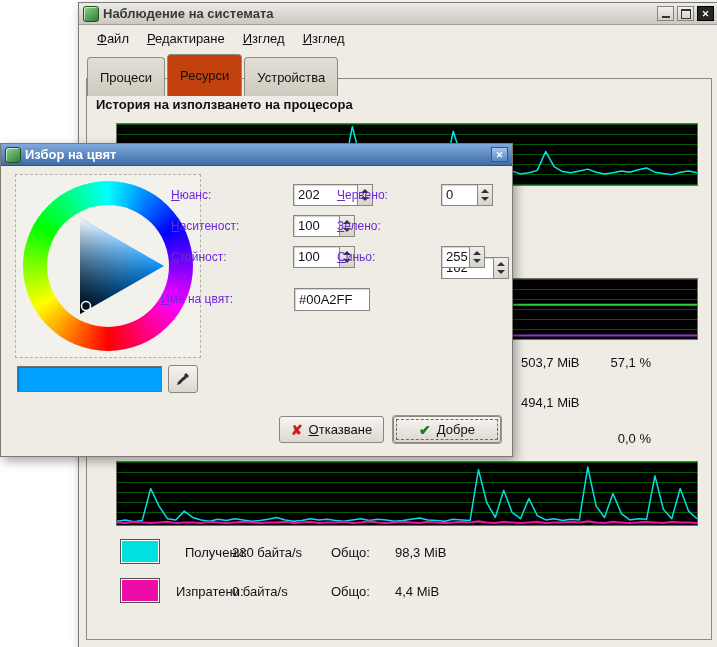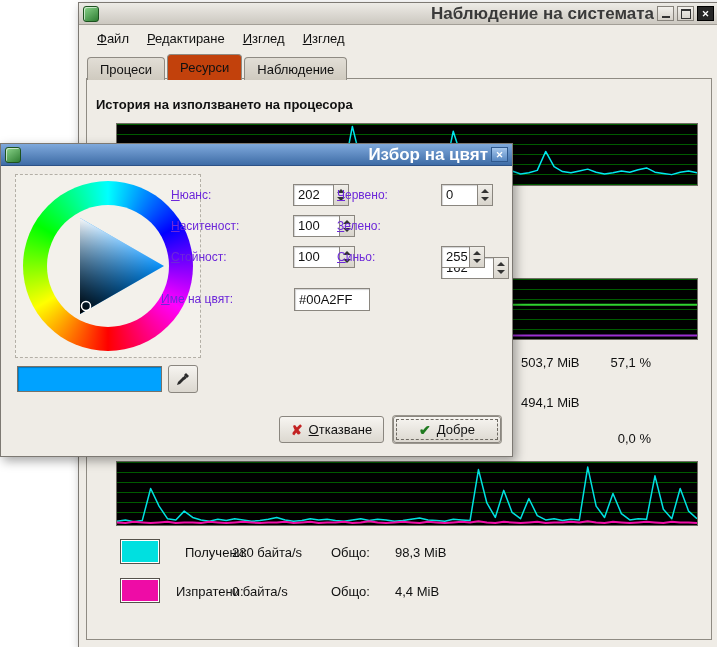--- a/index.html
+++ b/index.html
@@ -2,35 +2,35 @@
 <html><head>
 <meta charset="utf-8">
 <style>
   html,body{margin:0;padding:0;background:#fff;font-family:"Liberation Sans",sans-serif;}
   #stage{position:relative;width:717px;height:647px;overflow:hidden;background:#fff;}
 
   .window{position:absolute;background:#EFECE6;border:1px solid #7d7973;box-shadow:3px 4px 10px rgba(0,0,0,.35);}
   .titlebar{position:absolute;left:0;top:0;right:0;height:22px;display:flex;align-items:center;padding:0 4px;box-sizing:border-box;}
   .titlebar-inactive{background:linear-gradient(#EDEBE6,#CCC8C0);border-bottom:1px solid #a39f97;color:#3a3a3a;}
   .titlebar-active{background:linear-gradient(#7FA9DC,#3E6CA6);border-bottom:1px solid #2d5186;color:#fff;}
-  .titlebar .title{flex:1;text-align:right;font-weight:bold;font-size:17px;white-space:nowrap;overflow:hidden;}
+  .titlebar .title{flex:1;text-align:left;font-weight:bold;font-size:13px;white-space:nowrap;overflow:hidden;}
   .appicon{width:14px;height:14px;border-radius:3px;background:linear-gradient(145deg,#8bd48b,#2e7d32);border:1px solid #1d521f;box-shadow:inset 1px 1px 0 rgba(255,255,255,.6);margin-right:4px;flex:0 0 auto;}
   .winbtn{width:17px;height:15px;margin-left:3px;border:1px solid #87837c;background:linear-gradient(#F2F0EC,#D4D0C8);display:flex;align-items:center;justify-content:center;font-size:9px;color:#222;box-sizing:border-box;flex:0 0 auto;}
   .winbtn .min-glyph{display:block;width:8px;height:0;border-bottom:2px solid #333;margin-top:7px;}
   .winbtn .max-glyph{display:block;width:8px;height:7px;border:1px solid #333;border-top-width:2px;}
   .winbtn-close-main{background:#262626;border-color:#000;color:#fff;font-weight:bold;}
   .winbtn-close-dlg{background:linear-gradient(#A5C6EC,#5787C2);border-color:#30598e;color:#fff;font-weight:bold;}
 
   
   .menubar{position:absolute;left:0;top:22px;right:0;height:26px;display:flex;align-items:center;padding-left:10px;gap:2px;}
   .menu-item{display:inline-block;padding:3px 8px;font-size:13px;color:#111;}
   .mn{display:inline-block;}
   .mn::first-letter{text-decoration:underline;}
   .tabs{position:absolute;left:8px;top:51px;height:25px;display:flex;z-index:3;}
-  .tab{display:flex;align-items:center;padding:0 12px;font-size:13px;color:#111;border:1px solid #8f8b83;border-bottom:none;border-radius:4px 4px 0 0;background:linear-gradient(#E2DED6,#CFCABF);margin-right:2px;height:22px;margin-top:3px;}
+  .tab{display:flex;align-items:center;padding:8px 12px;font-size:13px;color:#111;border:1px solid #8f8b83;border-bottom:none;border-radius:4px 4px 0 0;background:linear-gradient(#E2DED6,#CFCABF);margin-right:2px;height:22px;margin-top:3px;}
   .tab-active{background:#c2410c;height:25px;margin-top:0;position:relative;z-index:4;}
   .notebook{position:absolute;left:7px;top:75px;width:624px;height:560px;border:1px solid #8f8b83;background:#EFECE6;z-index:1;}
 
   .section-title{position:absolute;font-size:13px;font-weight:bold;color:#111;white-space:nowrap;z-index:2;}
 
   .chart{position:absolute;background:#000 repeating-linear-gradient(to bottom,rgba(0,120,0,.75) 0 1px,transparent 1px 10px);border:1px solid #6f6b64;box-sizing:border-box;z-index:2;}
   .chart svg{position:absolute;inset:0;width:100%;height:100%;}
 
   .mem-text{position:absolute;font-size:13px;color:#111;z-index:2;white-space:nowrap;}
   .mem-pct{width:72px;text-align:right;}
@@ -88,21 +88,21 @@
     </div>
 
     <div class="tabs">
       <span class="tab">
           <span>Процеси</span>
         </span>
       <span class="tab tab-active">
           <span>Ресурси</span>
         </span>
       <span class="tab">
-          <span>Наблюдение</span>
+          <span>Устройства</span>
         </span>
     </div>
 
     <div class="notebook"></div>
 
     <div class="section-title" style="left:17px;top:94px;">История на използването на процесора</div>
 
     <div class="chart" style="left:37px;top:120px;width:582px;height:63px;">
       <svg viewBox="0 0 100 100" preserveAspectRatio="none">
           <polyline points="0.00,78 1.45,82 2.90,75 4.35,80 5.80,76 7.25,70 8.70,78 10.14,83 11.59,84 13.04,76 14.49,67 15.94,74 17.39,81 18.84,83 20.29,79 21.74,72 23.19,72 24.64,78 26.09,82 27.54,75 28.99,65 30.43,65 31.88,73 33.33,80 34.78,83 36.23,78 37.68,81 39.13,76 40.58,4 42.03,60 43.48,78 44.93,75 46.38,79 47.83,82 49.28,76 50.72,78 52.17,74 53.62,80 55.07,82 56.52,78 57.97,12 59.42,55 60.87,76 62.32,80 63.77,81 65.22,78 66.67,74 68.12,77 69.57,82 71.01,80 72.46,76 73.91,45 75.36,70 76.81,78 78.26,80 79.71,77 81.16,74 82.61,79 84.06,82 85.51,80 86.96,77 88.41,79 89.86,75 91.30,72 92.75,79 94.20,81 95.65,83 97.10,79 98.55,77 100.00,80" fill="none" stroke="#00e8ee" stroke-width="1.5" vector-effect="non-scaling-stroke" stroke-linejoin="round"></polyline>
@@ -165,21 +165,21 @@
           </defs>
           <polygon points="56,0 -28,-48 -28,48" fill="#0090ff"></polygon>
           <polygon points="56,0 -28,-48 -28,48" fill="url(#gW)"></polygon>
           <polygon points="56,0 -28,-48 -28,48" fill="url(#gB)"></polygon>
           <circle cx="-22" cy="40" r="4.5" fill="none" stroke="#ffffff" stroke-width="1.5"></circle>
         </svg>
       </div>
     </div>
 
     <span class="fld-label" style="left:170px;top:44px;width:118px;"><span class="mn">Нюанс:</span></span>
-    <div class="spin" style="left:292px;top:40px;width:56px;">
+    <div class="spin" style="left:292px;top:40px;width:80px;">
       <span class="spin-val">202</span>
       <span class="spin-arrows">
           <i class="arr-up"></i>
           <i class="arr-dn"></i>
         </span>
     </div>
 
     <span class="fld-label" style="left:170px;top:75px;width:118px;"><span class="mn">Наситеност:</span></span>
     <div class="spin" style="left:292px;top:71px;width:62px;">
       <span class="spin-val">100</span>

